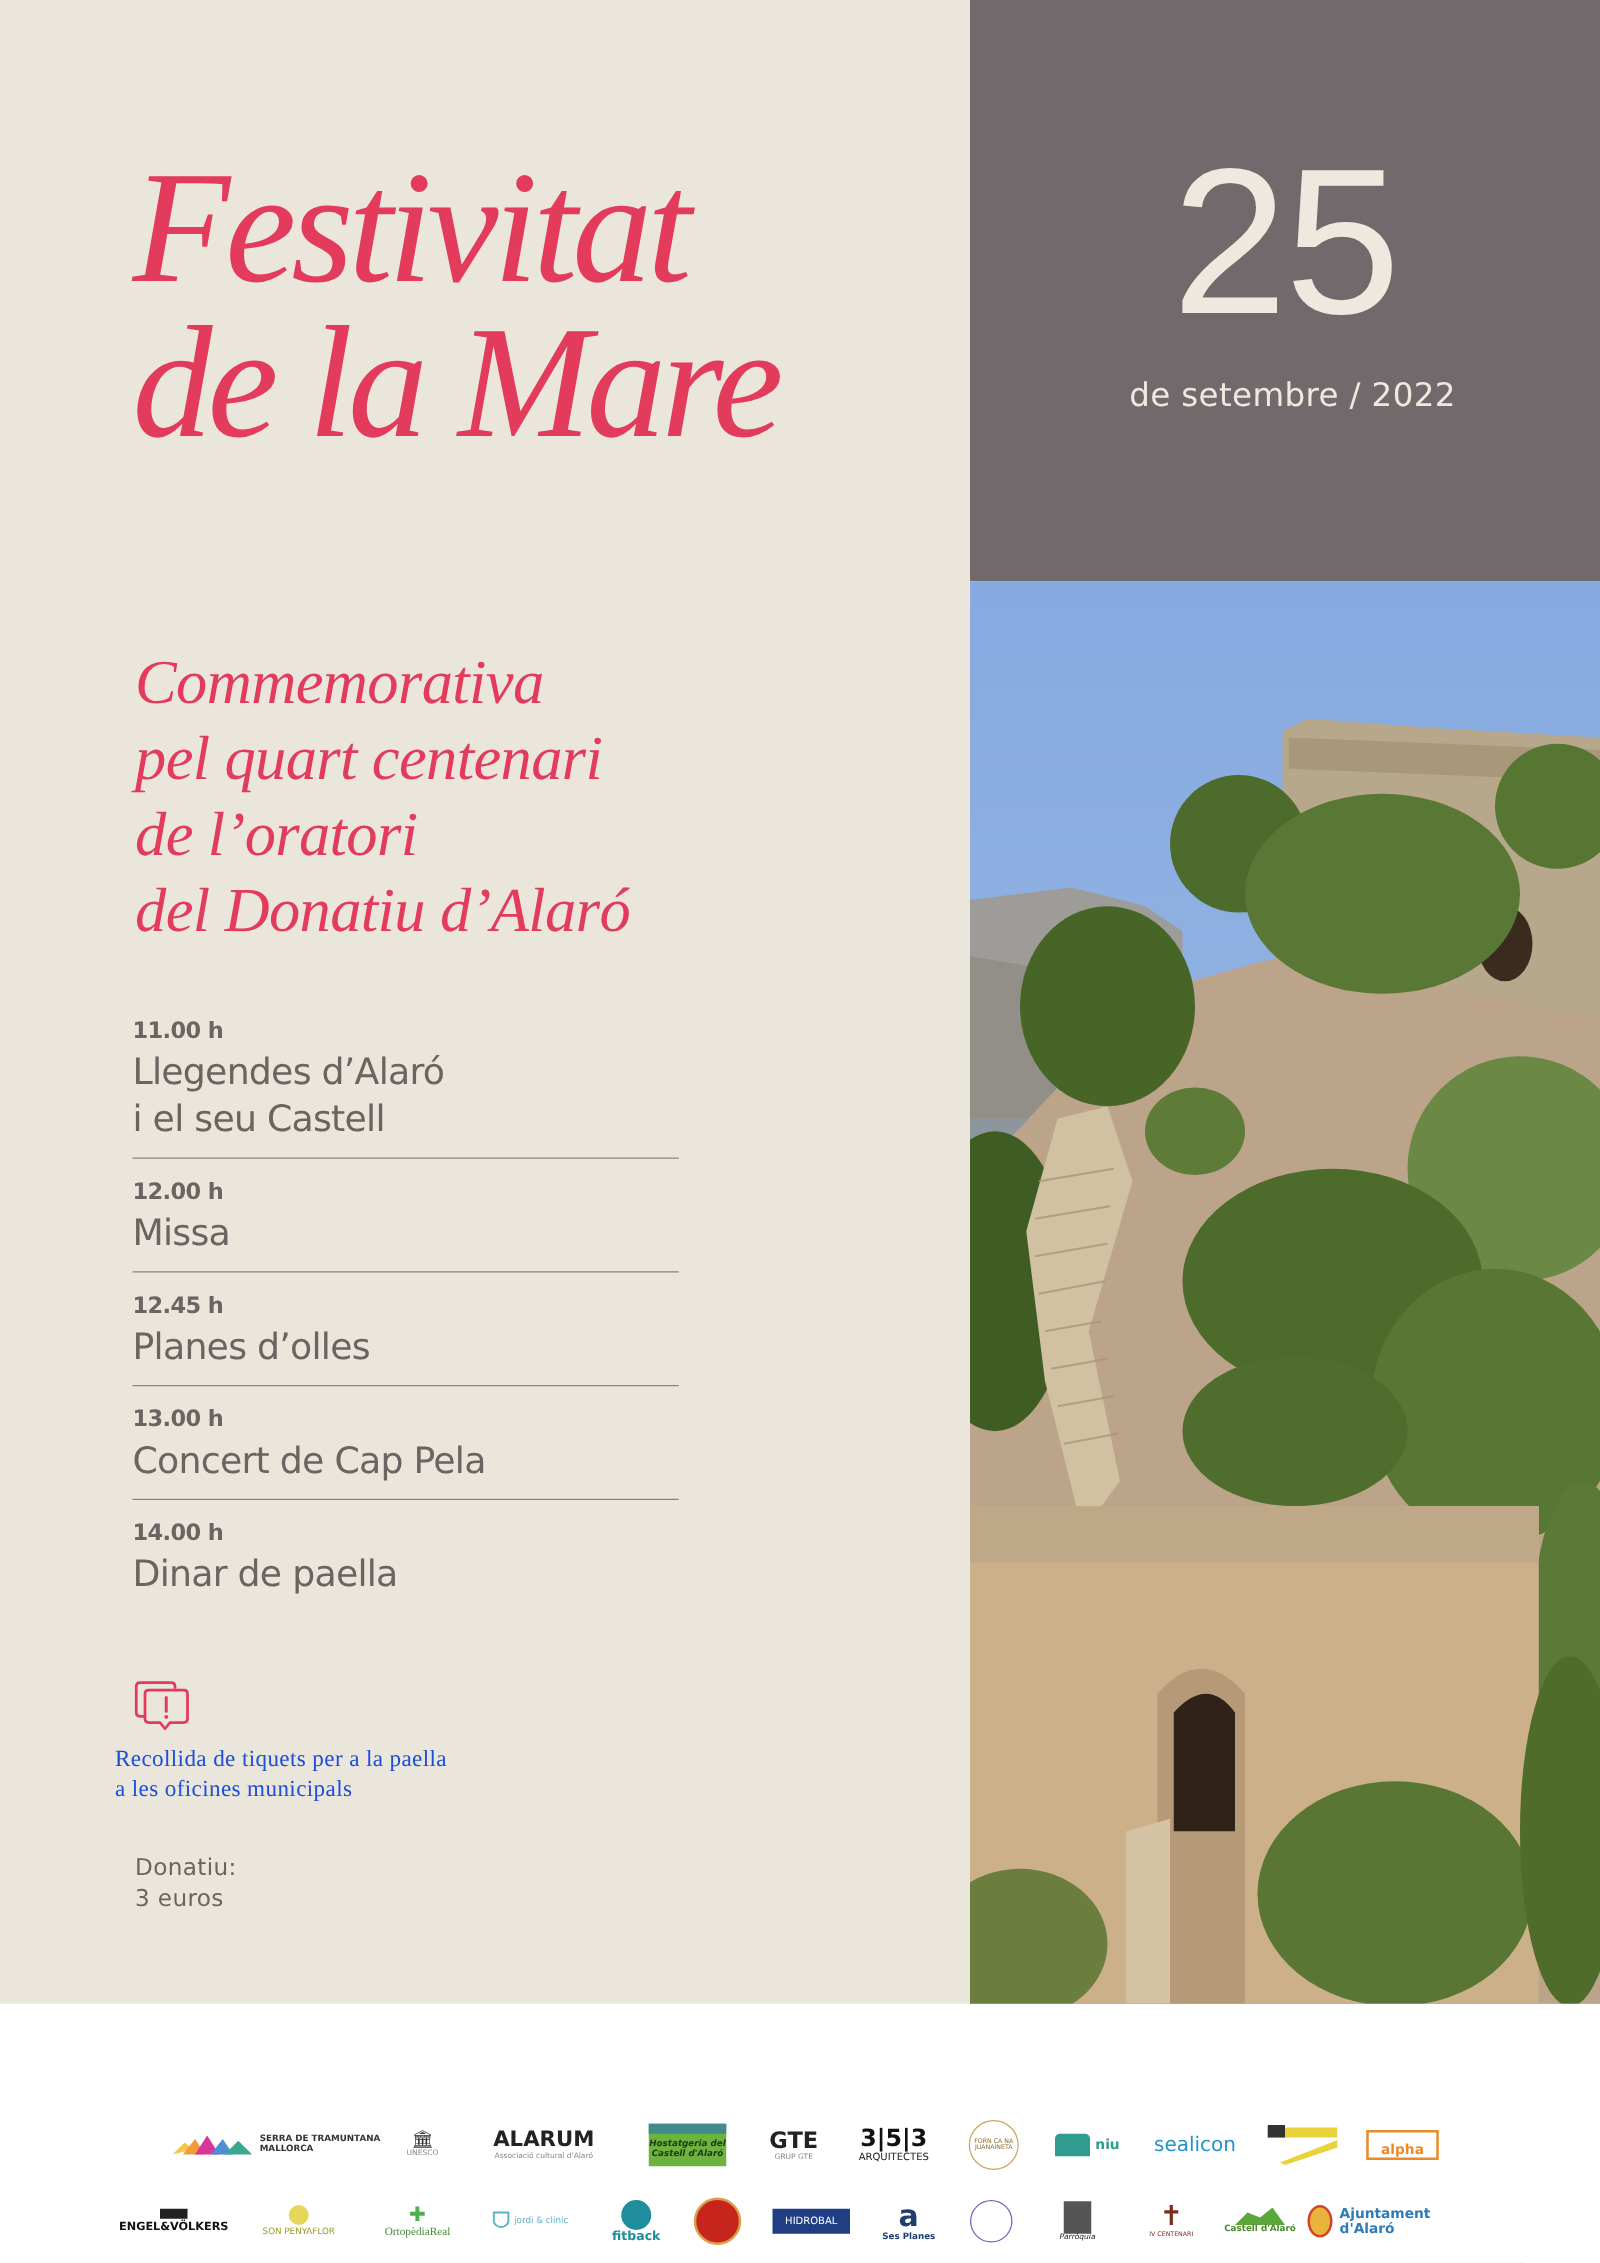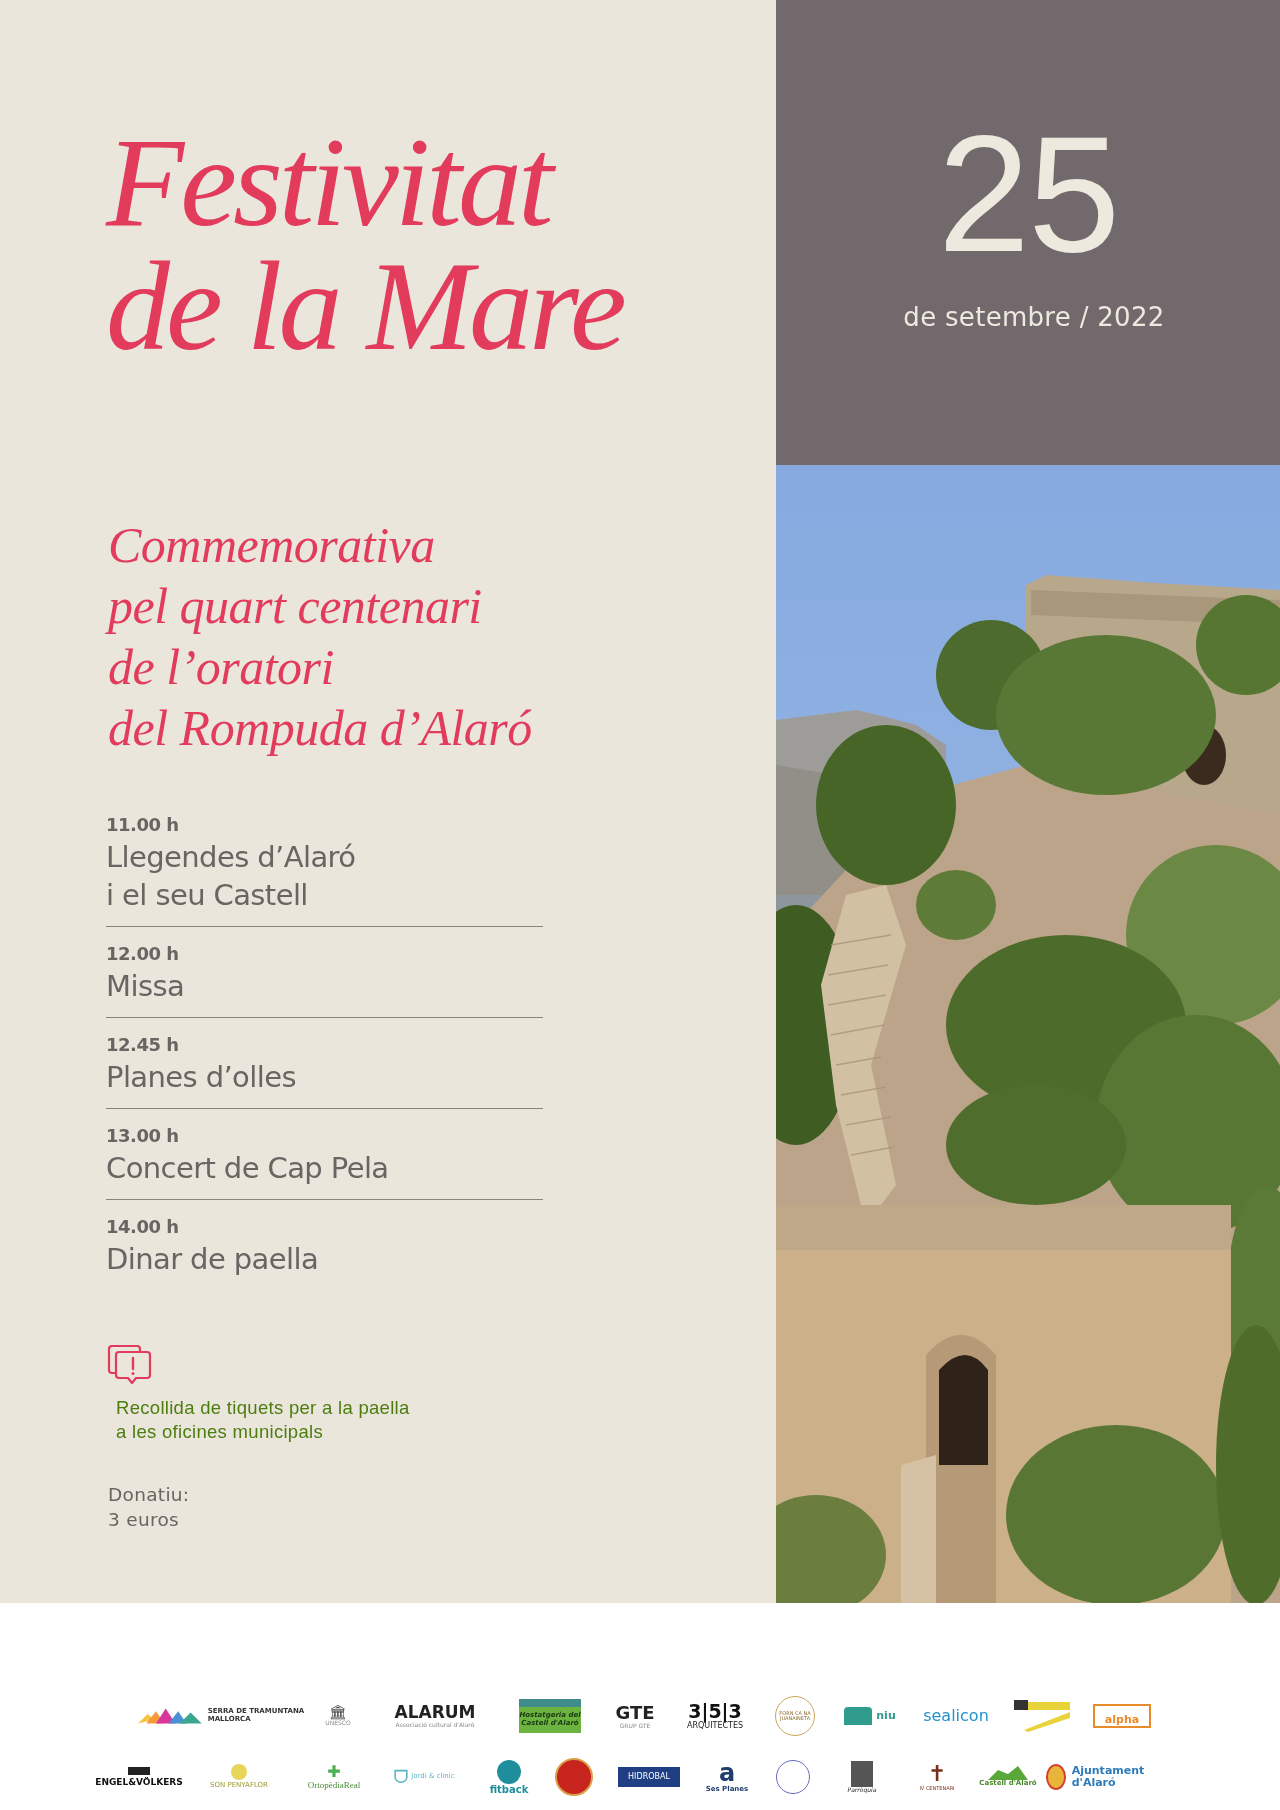--- a/index.html
+++ b/index.html
@@ -52,22 +52,22 @@
       font-family: "DejaVu Sans", sans-serif; font-weight: bold;
       color: #6A6462; font-size: 18px; line-height: 26px; letter-spacing: -0.5px;
     }
     .event-name {
       font-family: "DejaVu Sans", sans-serif; color: #6A6462;
       font-size: 29px; line-height: 38px; letter-spacing: -0.6px;
     }
 
     .notice-icon { position: absolute; left: 107px; top: 1343px; width: 46px; height: 44px; }
     .notice-text {
-      position: absolute; left: 116px; top: 1396px; width: 500px;
-      font-family: Liberation Sans, sans-serif; color: #4d7c0f;
+      position: absolute; left: 92px; top: 1396px; width: 500px;
+      font-family: Liberation Serif, serif; color: #1d4ed8;
       font-size: 18.5px; line-height: 24px; letter-spacing: 0.3px;
     }
     .donation {
       position: absolute; left: 108px; top: 1482px; width: 300px;
       font-family: "DejaVu Sans", sans-serif; color: #6A6462;
       font-size: 18.5px; line-height: 25px; letter-spacing: 0.3px;
     }
 
     .footer { position: absolute; left: 0; top: 1645px; width: 1128px; height: 207px; background: #ffffff; }
     .logo-row { position: absolute; left: 0; width: 1280px; display: flex; align-items: center; }
@@ -150,21 +150,21 @@
 
 <div class="title">
   <div>Festivitat</div>
   <div>de la Mare</div>
 </div>
 
 <div class="subtitle">
   <div>Commemorativa</div>
   <div>pel quart centenari</div>
   <div>de l’oratori</div>
-  <div>del Rompuda d’Alaró</div>
+  <div>del Donatiu d’Alaró</div>
 </div>
 
 <div class="schedule">
   <div class="event">
     <div class="event-time">11.00 h</div>
     <div class="event-name">Llegendes d’Alaró</div>
     <div class="event-name">i el seu Castell</div>
   </div>
   <div class="event">
     <div class="event-time">12.00 h</div>

